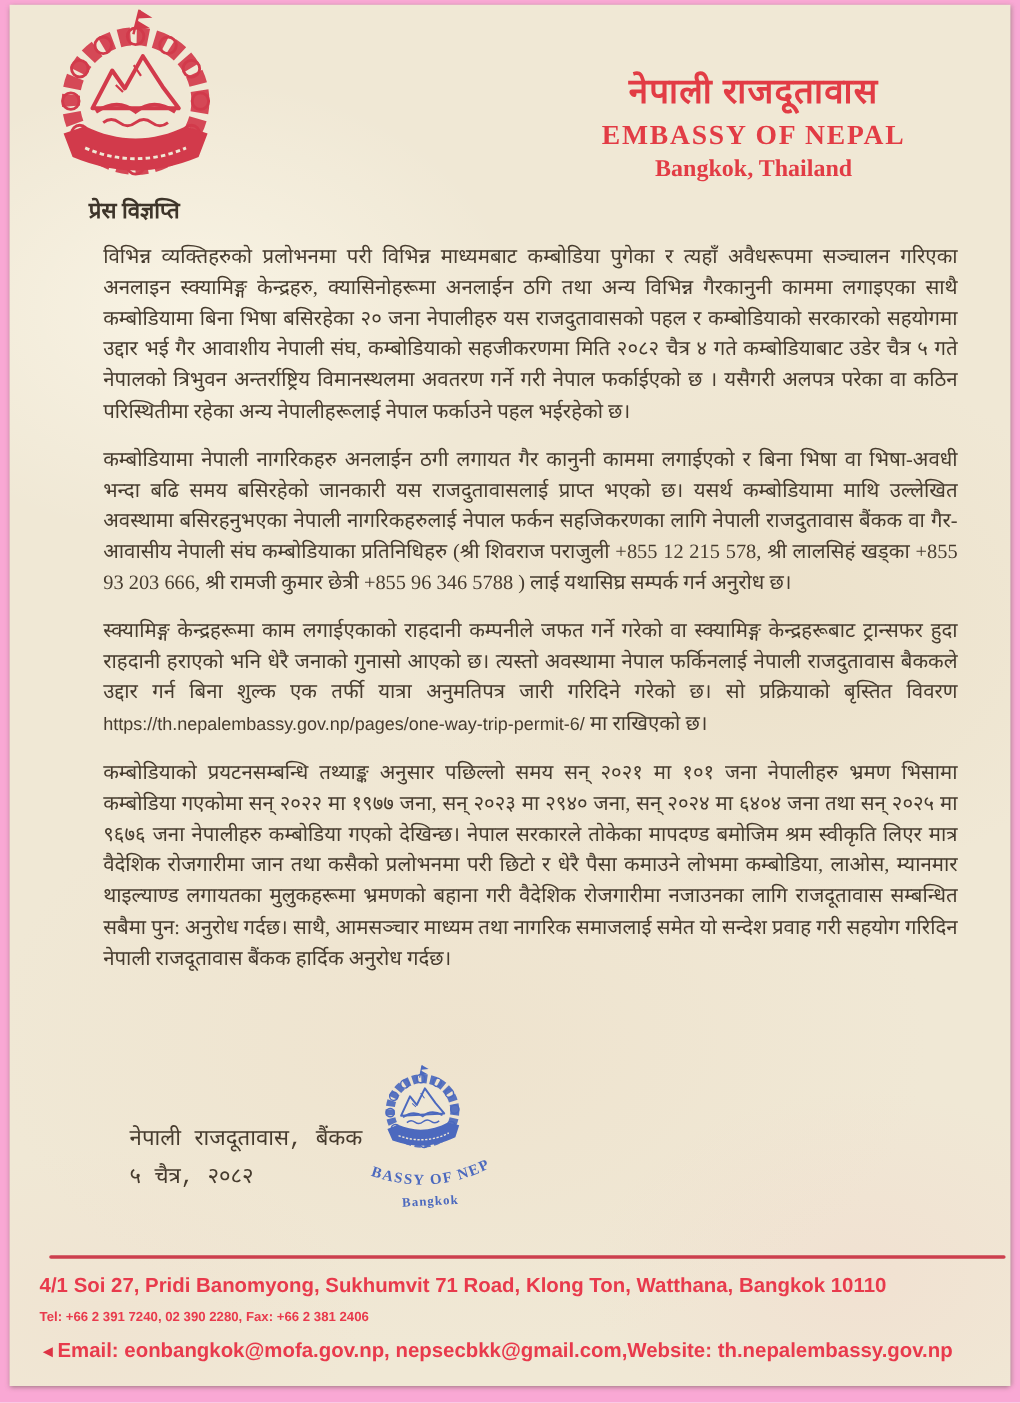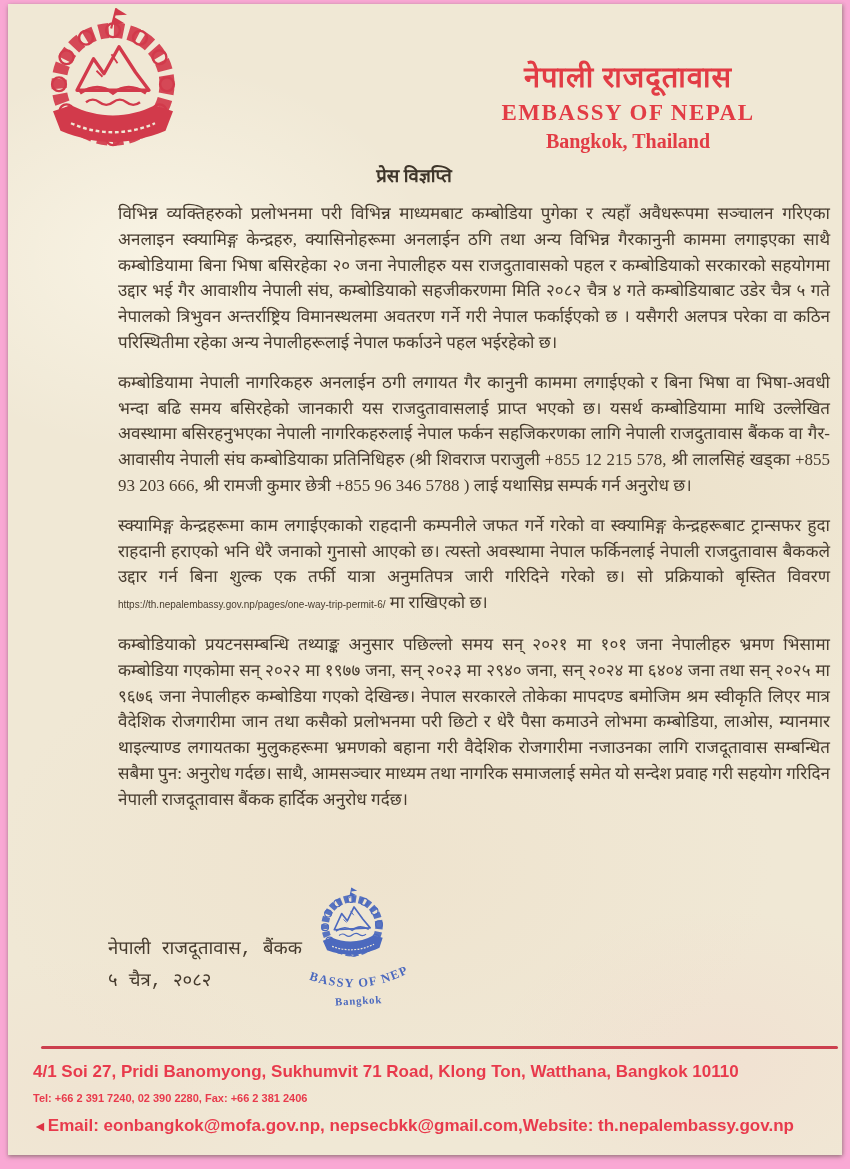--- a/index.html
+++ b/index.html
@@ -18,31 +18,30 @@
       radial-gradient(ellipse 300px 200px at 10% 95%, rgba(240,215,200,.25), transparent 70%),
       #f0e8d5;
     box-shadow: 0 2px 4px rgba(90,80,70,.5), 2px 0 3px rgba(150,140,125,.3);
   }
   .logo{ position:absolute; left:30px; top:2px; color:#d23a4b; }
   .letterhead{ position:absolute; left:455px; top:56px; width:330px; text-align:center; color:#e23c45;}
   .lh-nepali{ font-size:29px; font-weight:700; line-height:34px; letter-spacing:1px;}
   .lh-english{ font-size:23px; font-weight:700; letter-spacing:1.5px; line-height:26px; margin-top:6px;}
   .lh-city{ font-size:20px; font-weight:700; line-height:24px; margin-top:3px;}
   .doc-title{
-    position:absolute; left:78px; top:158px; width:680px; text-align:center;
+    position:absolute; left:78px; top:158px; width:680px; 
     font-size:18.5px; font-weight:600; color:#3e352a; transform:translateX(-12px);
   }
   .body-text{
     position:absolute; left:78px; top:197px; width:712px;
     font-size:17px; line-height:25.8px; text-align:justify;
     color:#463b2e;
-    margin-left:32px;
   }
   .body-text p{ margin:0 0 14px 0; }
-  .url{ font-family:"Liberation Sans", sans-serif; font-size:10px; color:#463b2e; }
+  .url{ font-family:"Liberation Sans", sans-serif; font-size:15px; color:#463b2e; }
   .signature{
     position:absolute; left:100px; top:930px;
     font-size:18.5px; line-height:32px; color:#463b2e;font-family:Liberation Mono, monospace;
   }
   .stamp{
     position:absolute; left:281px; top:880px;
     color:#2d52bb; opacity:.84; transform:rotate(-3deg);
   }
   .divider{
     position:absolute; left:33px; top:1042px; width:797px; height:3px;

